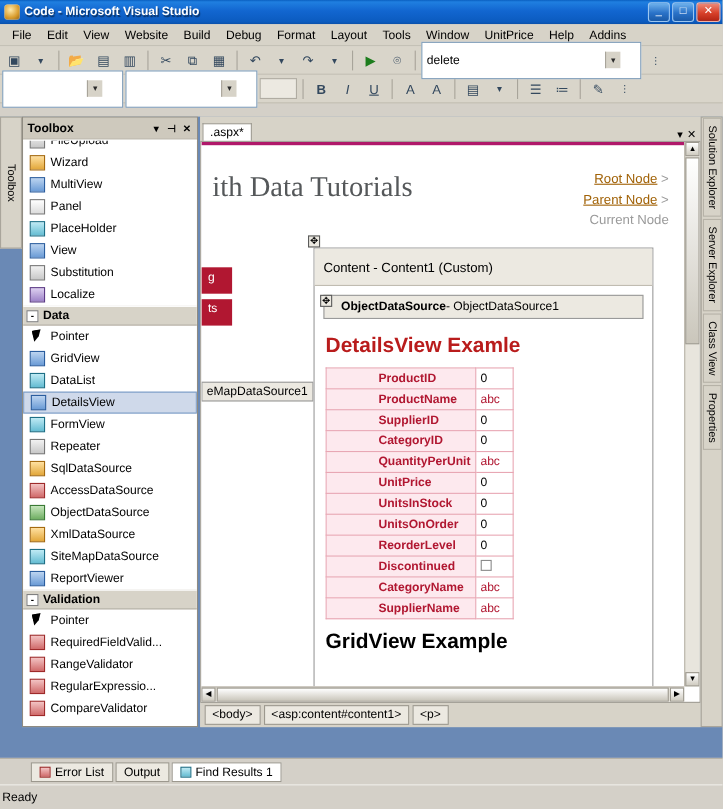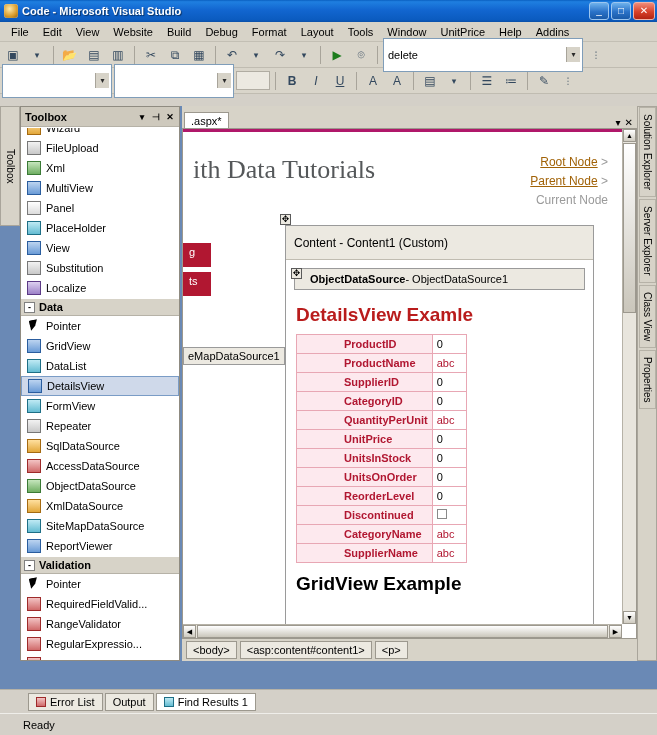--- a/index.html
+++ b/index.html
@@ -63,21 +63,21 @@
     gap: 2px;
   }
   .tbtn {
     width: 22px; height: 22px;
     display:flex; align-items:center; justify-content:center;
     font-size: 12px; color:#33485e;
   }
   .sep { width:1px; height:18px; background:#a8a49a; margin:0 3px; }
   .combo {
     height: 34px; background:#fff; border:1px solid #7f9db9;
-    display:flex; align-items:center; padding: 0 2px 0 4px;
+    display:flex; align-items:center; padding: 0 18px 0 4px;
     font-size: 11px;
   }
   .combo .arrow { margin-left:auto; width:14px; text-align:center; color:#2a2a2a; font-size:8px;
     background:#d7d3c8; height:15px; line-height:15px; border-left:1px solid #a8a49a;}
   .combo.wide { width: 200px; }
   .combo.w2 { width: 110px; }
   .combo.w3 { width: 120px; }
   .grayinput { height:19px; background:#ece9e1; border:1px solid #b0aca2; }
   
   .workspace {
@@ -249,21 +249,21 @@
   .btab {
     display:flex; align-items:center; gap:4px;
     font-size:11px; border:1px solid #9c988e; background:#ece9e1;
     padding: 2px 7px;
   }
   .btab.active { background:#fff; }
   
   .statusbar {
     position:absolute; left:0; right:0; bottom:0; height:22px;
     background:#d4d0c8; border-top:1px solid #efeeea;
-    display:flex; align-items:center; padding-left:23px; font-size:11px;
+    display:flex; align-items:center; padding-left:2px; font-size:11px;
   }
   .tiny { font-size:9px; }
 </style>
 </head>
 <body>
 
 <div class="titlebar">
   <div class="tb-icon"></div>
   <div class="tb-title">Code - Microsoft Visual Studio</div>
   <div class="winbtns">
@@ -353,30 +353,26 @@
   <div class="toolbox">
     <div class="panel-title">
       <span class="ptxt">Toolbox</span>
       <span class="pbtn">▾</span>
       <span class="pbtn">⊣</span>
       <span class="pbtn">✕</span>
     </div>
     <div class="tbx-list">
       <div style="margin-top:-10px">
         <div class="tbx-item">
+          <span class="ico gray"></span>
+          <span>FileUpload</span>
+        </div>
+        <div class="tbx-item">
           <span class="ico orange"></span>
           <span>Wizard</span>
-        </div>
-        <div class="tbx-item">
-          <span class="ico gray"></span>
-          <span>FileUpload</span>
-        </div>
-        <div class="tbx-item">
-          <span class="ico green"></span>
-          <span>Xml</span>
         </div>
         <div class="tbx-item">
           <span class="ico blue"></span>
           <span>MultiView</span>
         </div>
         <div class="tbx-item">
           <span class="ico sq"></span>
           <span>Panel</span>
         </div>
         <div class="tbx-item">

